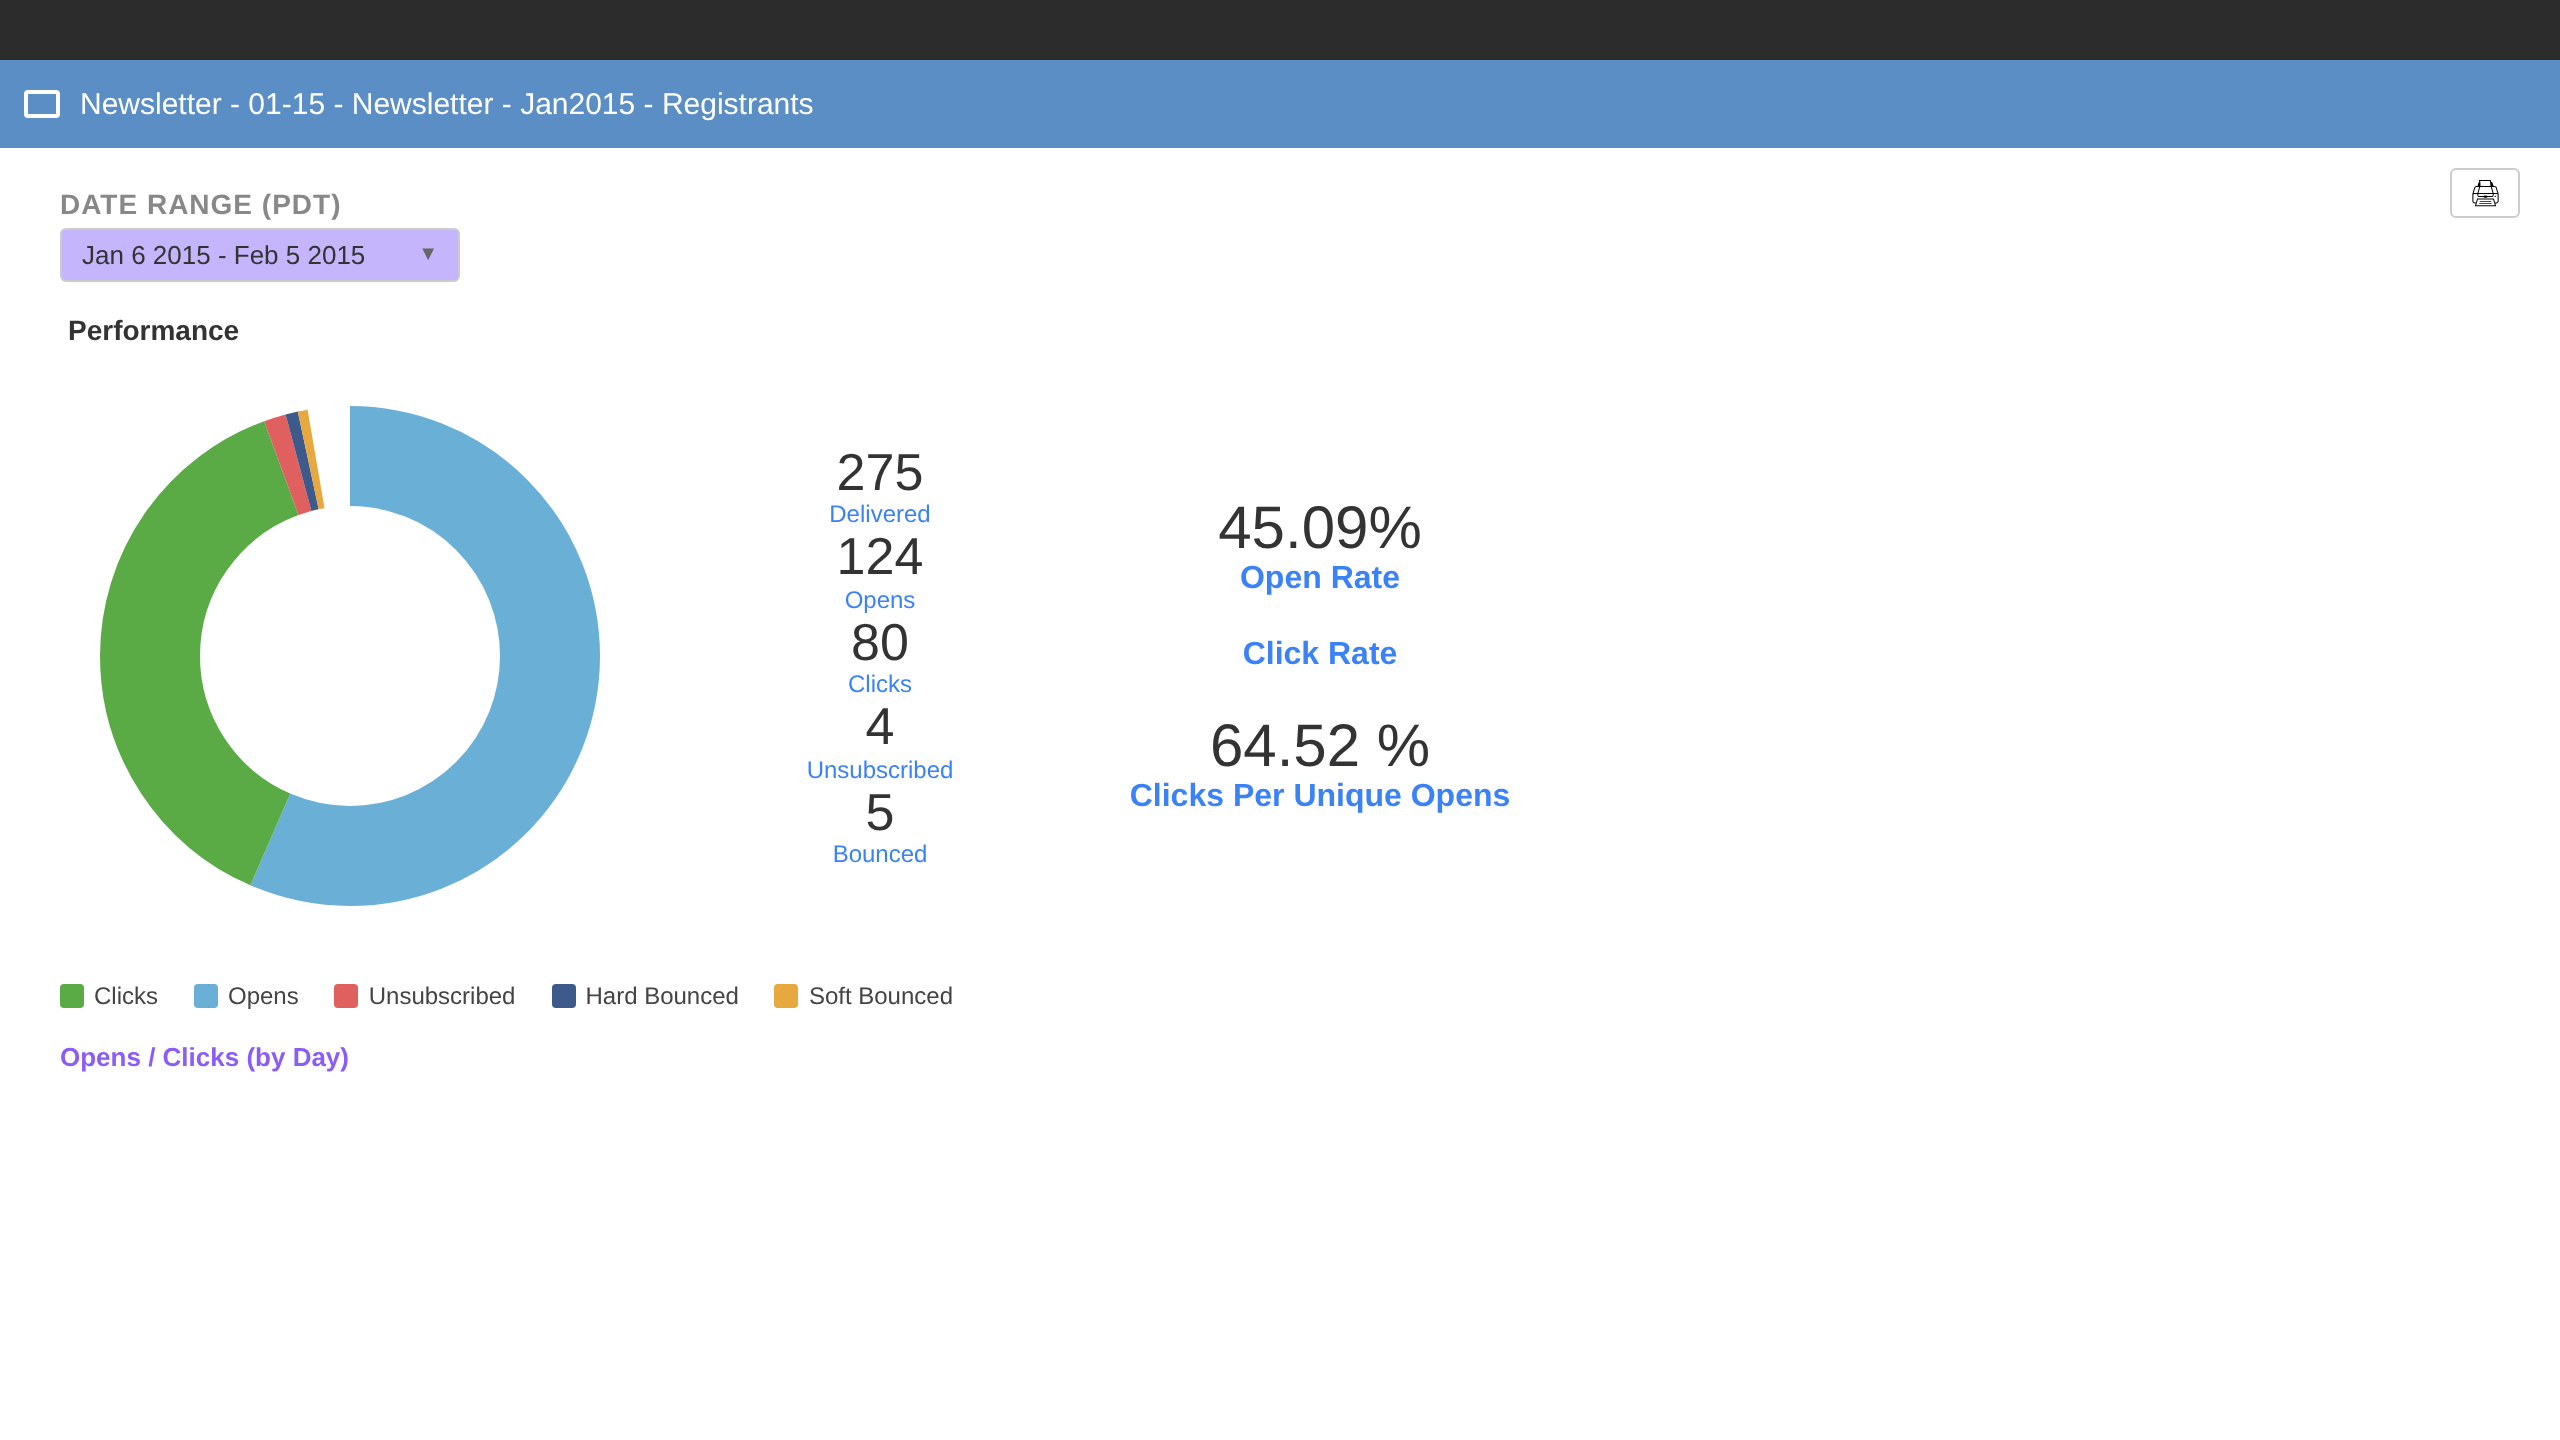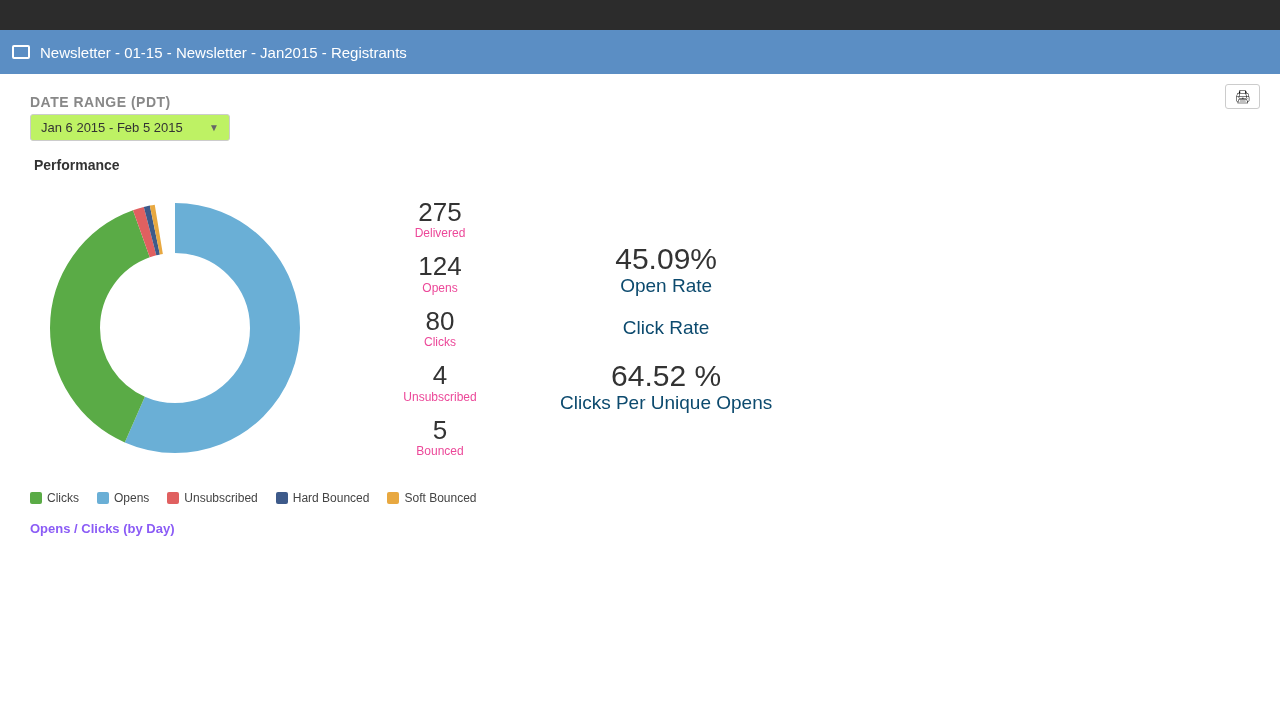--- a/index.html
+++ b/index.html
@@ -63,21 +63,21 @@
     .date-dropdown {
       display: flex;
       align-items: center;
       justify-content: space-between;
       border: 1px solid #ccc;
       border-radius: 3px;
       padding: 5px 10px;
       width: 200px;
       font-size: 13px;
       color: #333;
-      background: #bef264;
+      background: #c4b5fd;
       cursor: pointer;
     }
     .dropdown-arrow {
       font-size: 10px;
       color: #666;
     }
     .performance-title {
       font-size: 14px;
       font-weight: bold;
       color: #333;
@@ -95,55 +95,55 @@
       height: 290px;
       flex-shrink: 0;
     }
     .donut-container svg {
       width: 290px;
       height: 290px;
     }
     .stats-left {
       display: flex;
       flex-direction: column;
-      gap: 12px;
       min-width: 120px;
     }
     .stat-item {
       text-align: center;
     }
     .stat-number {
       font-size: 26px;
       color: #333;
       font-weight: normal;
       line-height: 1.1;
     }
     .stat-label {
       font-size: 12px;
-      color: #ec4899;
+      color: #3b82f6;
       text-align: center;
     }
     .stats-right {
       display: flex;
       flex-direction: column;
       gap: 20px;
       min-width: 200px;
     }
     .rate-item {
       text-align: center;
     }
     .rate-number {
       font-size: 30px;
       color: #333;
       font-weight: normal;
       line-height: 1.1;
     }
     .rate-label {
-      font-size: 19px;
-      color: #0c4a6e;
+      font-size: 16px;
+      color: #3b82f6;
+      font-weight: bold;
     }
     .legend {
       display: flex;
       gap: 18px;
       margin-top: 18px;
       flex-wrap: wrap;
       align-items: center;
     }
     .legend-item {
       display: flex;

